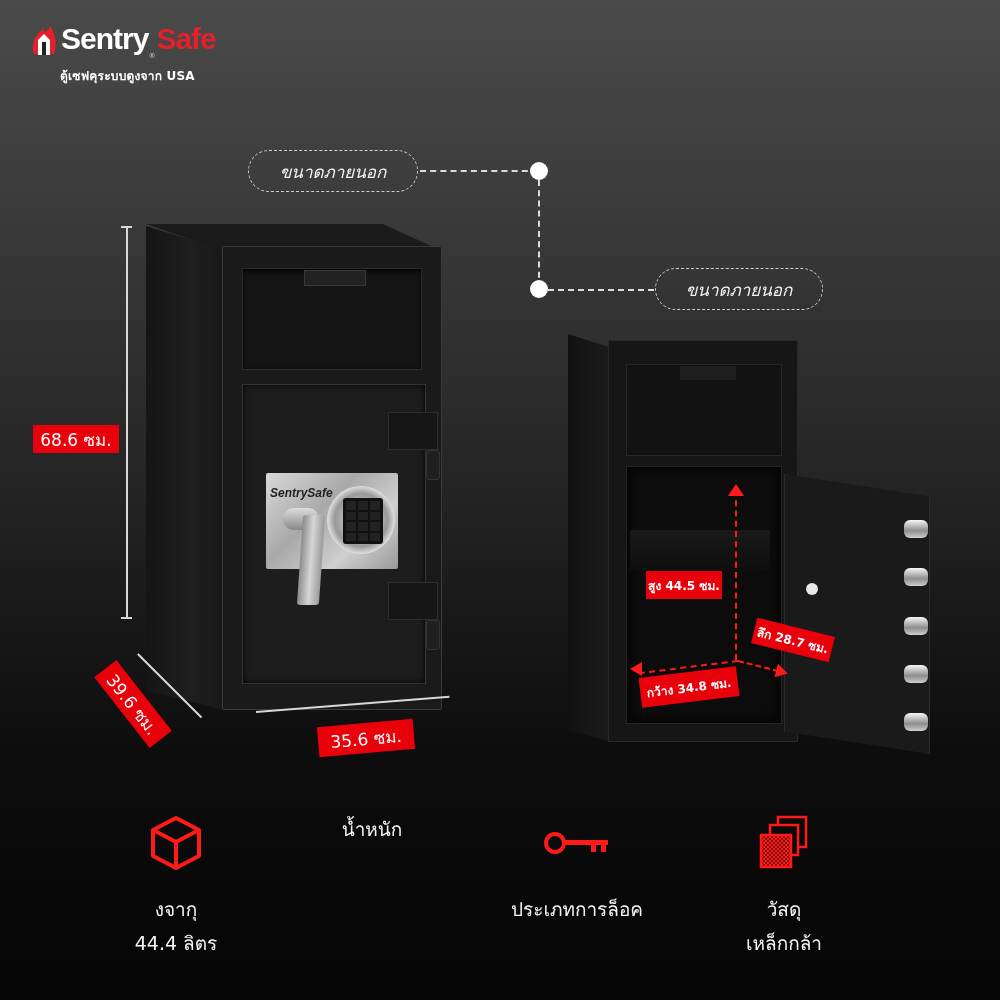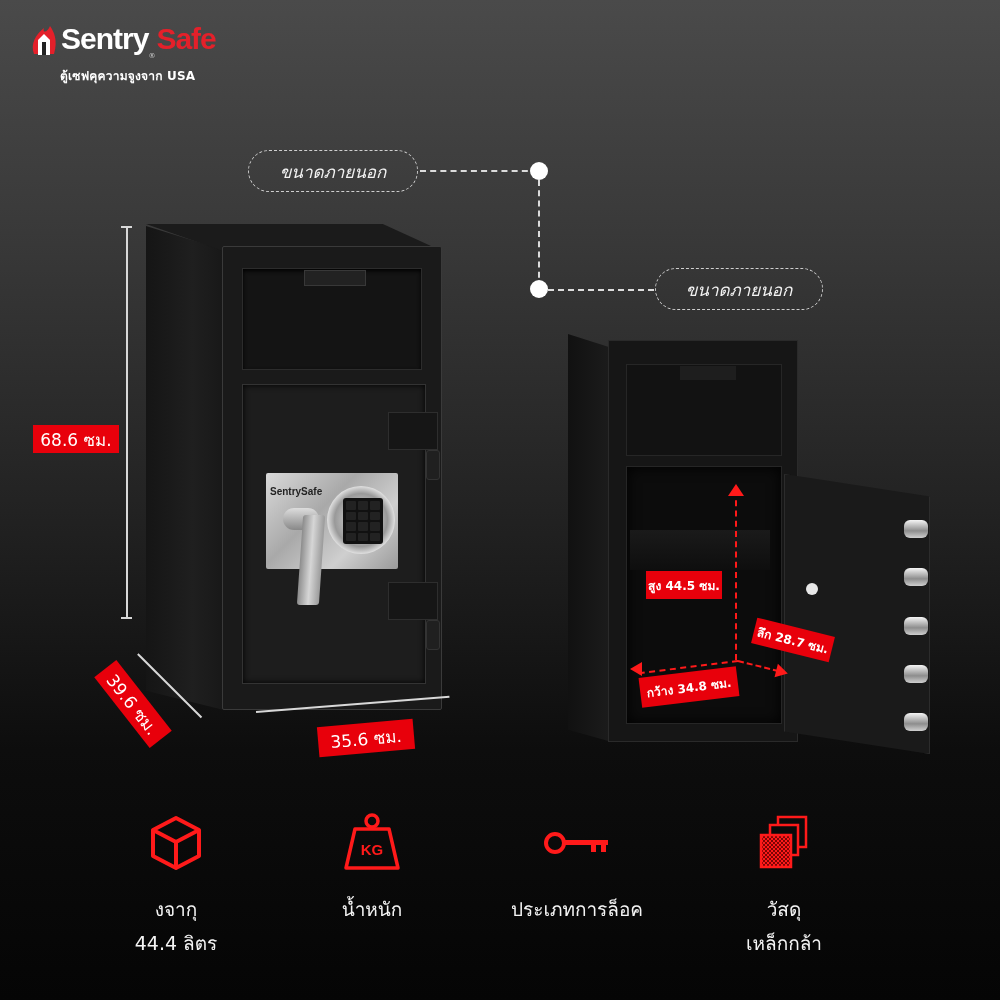--- a/index.html
+++ b/index.html
@@ -51,21 +51,21 @@
   .s1-slot { left: 304px; top: 270px; width: 62px; height: 16px; background: #222; border: 1px solid #383838; }
   .s1-door { left: 242px; top: 384px; width: 184px; height: 300px; background: #1d1d1d; border: 1px solid #333; box-shadow: inset 0 0 6px #000; }
   .hinge { width: 50px; height: 38px; background: #161616; border: 1px solid #2e2e2e; }
   .hinge-pin { width: 14px; height: 30px; background: #202020; border: 1px solid #333; border-radius: 3px; }
 
   .lock-plate {
     left: 266px; top: 473px; width: 132px; height: 96px;
     background: linear-gradient(135deg, #d9d9d9, #a9a9a9 40%, #cfcfcf 70%, #9a9a9a);
     border-radius: 2px;
   }
-  .lock-brand { left: 270px; top: 486px; font-family: "Liberation Sans", sans-serif; font-weight: 700; font-size: 10px; color: #222; }
+  .lock-brand { left: 270px; top: 486px; font-family: "Liberation Sans", sans-serif; font-weight: 700; font-size: 12px; color: #222; font-style: italic; }
   .dial { left: 327px; top: 486px; width: 68px; height: 68px; border-radius: 50%; background: radial-gradient(circle, #eee 0%, #999 55%, #ddd 70%, #777 100%); }
   .keypad { left: 343px; top: 498px; width: 40px; height: 46px; background: #111; border-radius: 3px; display: grid; grid-template-columns: repeat(3, 1fr); gap: 2px; padding: 3px; }
   .key { background: #222; border-radius: 1px; }
   .handle { left: 300px; top: 515px; width: 22px; height: 90px; background: linear-gradient(90deg, #8c8c8c, #d6d6d6, #9a9a9a); border-radius: 3px; transform: skewX(-4deg); }
   .handle-knob { left: 283px; top: 508px; width: 36px; height: 22px; border-radius: 11px; background: linear-gradient(180deg, #ddd, #888); }
 
   
   .mline { background: #d8d8d8; }
   .red-tag { background: #e8000b; color: #fff; font-size: 16px; white-space: nowrap; display: flex; align-items: center; justify-content: center; }
   .tag-h { left: 33px; top: 425px; width: 86px; height: 28px; font-size: 17px; }
@@ -119,21 +119,21 @@
     <svg width="30" height="36" viewBox="0 0 30 36">
       <path d="M4 32 C0 22 6 12 14 6 C12 12 18 10 20 4 C24 10 28 18 24 32 Z" fill="#e4202a"></path>
       <path d="M8 33 L8 18 L14 12 L20 18 L20 33 Z" fill="#fff"></path>
       <rect x="12" y="20" width="4" height="13" fill="#222"></rect>
     </svg>
   </div>
   <span class="logo-sentry">Sentry</span>
   <span class="logo-reg">®</span>
   <span class="logo-safe">Safe</span>
 </div>
-<div class="abs tagline">ตู้เซฟคุความจูงจาก USA</div>
+<div class="abs tagline">ตู้เซฟคุระบบดูงจาก USA</div>
 
 <div class="abs pill pill-outer">ขนาดภายนอก</div>
 <div class="abs dash-h" style="left:420px; top:170px; width:118px;"></div>
 <div class="abs dot" style="left:530px; top:162px;"></div>
 <div class="abs dash-v" style="left:538px; top:180px; height:108px;"></div>
 <div class="abs dot" style="left:530px; top:280px;"></div>
 <div class="abs dash-h" style="left:548px; top:289px; width:106px;"></div>
 <div class="abs pill pill-inner">ขนาดภายนอก</div>
 
 <div class="abs safe1-side"></div>
@@ -208,27 +208,20 @@
     <svg width="54" height="58" viewBox="0 0 54 58">
       <path d="M27 4 L50 16 L50 42 L27 54 L4 42 L4 16 Z" fill="none" stroke="#ff1a1a" stroke-width="4" stroke-linejoin="round"></path>
       <path d="M4 16 L27 28 L50 16 M27 28 L27 54" fill="none" stroke="#ff1a1a" stroke-width="4" stroke-linejoin="round"></path>
     </svg>
   </div>
   <div class="fl1">งจากุ</div>
   <div class="fl2">44.4 ลิตร</div>
 </div>
 
 <div class="abs feature f2">
-  <div class="ficon">
-    <svg width="62" height="62" viewBox="0 0 62 62">
-      <circle cx="31" cy="9" r="6" fill="none" stroke="#ff1a1a" stroke-width="3.5"></circle>
-      <path d="M14 17 L48 17 L57 56 L5 56 Z" fill="none" stroke="#ff1a1a" stroke-width="3.5" stroke-linejoin="round"></path>
-      <text x="31" y="43" text-anchor="middle" font-family="Liberation Sans, sans-serif" font-weight="700" font-size="15" fill="#ff1a1a">KG</text>
-    </svg>
-  </div>
   <div class="fl1">น้ำหนัก</div>
 </div>
 
 <div class="abs feature f3">
   <div class="ficon">
     <svg width="68" height="30" viewBox="0 0 68 30">
       <circle cx="12" cy="15" r="9" fill="none" stroke="#ff1a1a" stroke-width="4"></circle>
       <rect x="21" y="12" width="44" height="5" fill="#ff1a1a"></rect>
       <rect x="48" y="17" width="5" height="7" fill="#ff1a1a"></rect>
       <rect x="58" y="17" width="5" height="7" fill="#ff1a1a"></rect>

